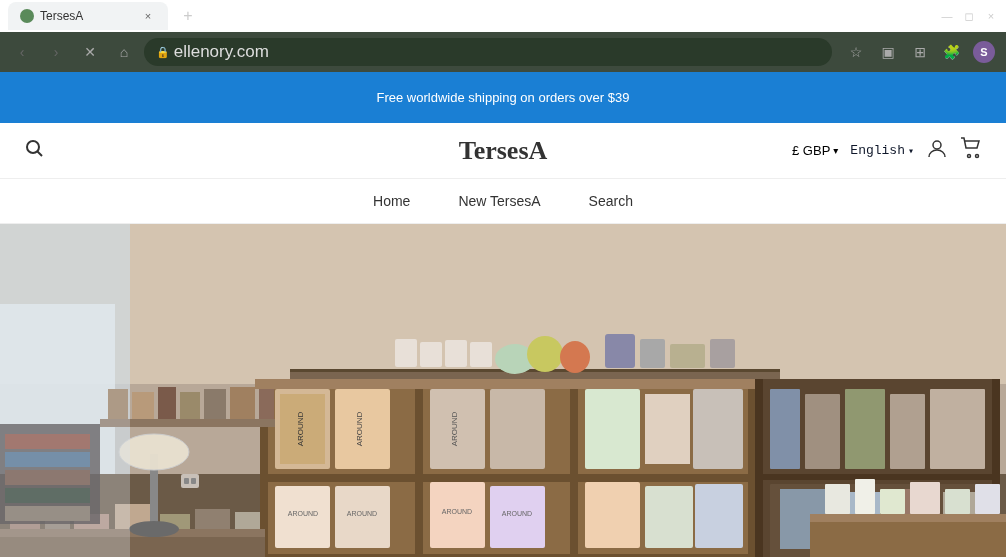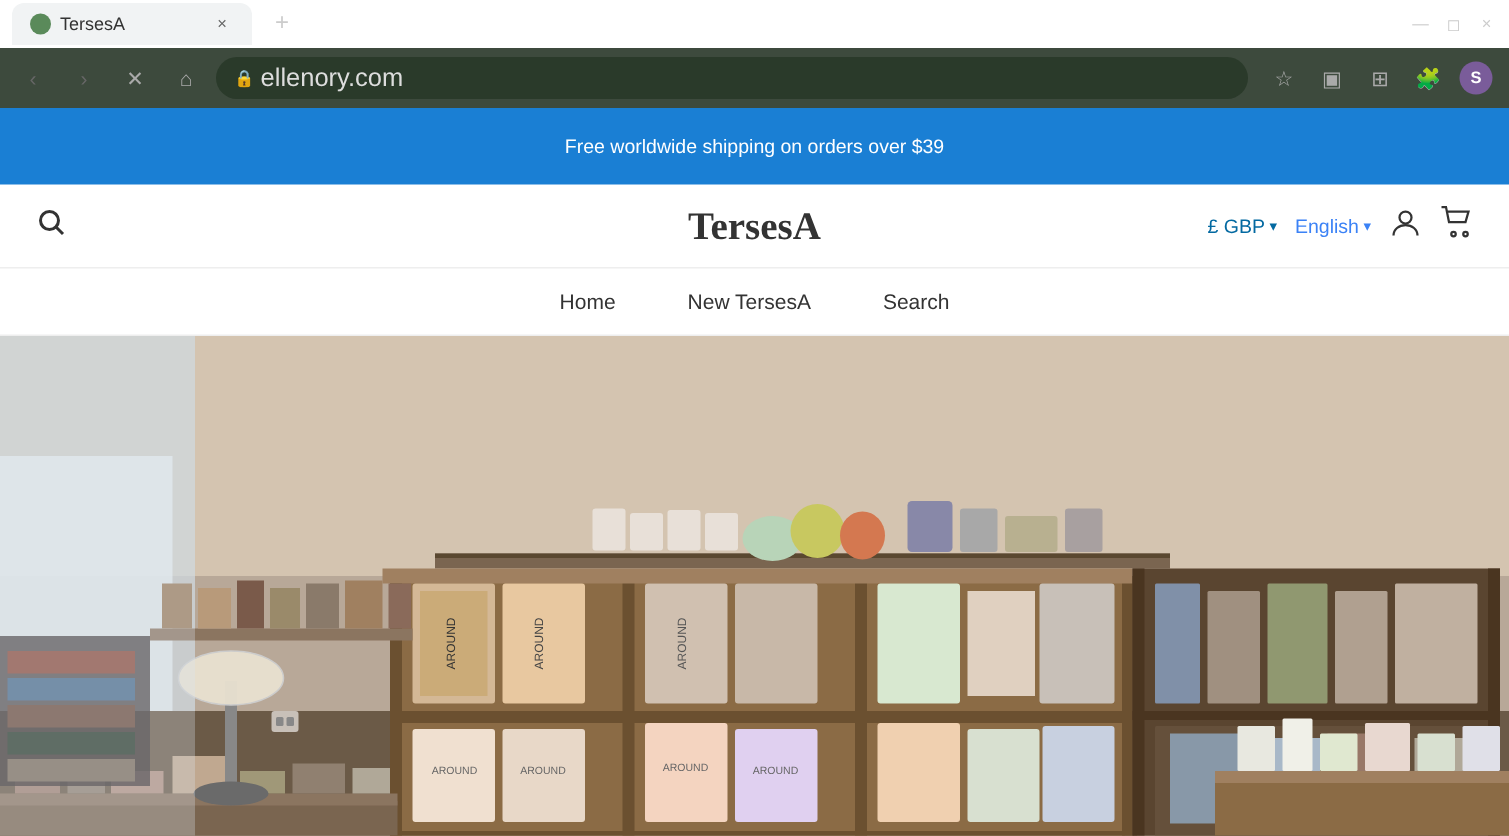--- a/index.html
+++ b/index.html
@@ -191,33 +191,34 @@
       font-family: Georgia, serif;
     }
     .header-right {
       margin-left: auto;
       display: flex;
       align-items: center;
       gap: 12px;
     }
     .currency-selector {
       font-size: 13px;
-      color: #0369a1;
+      color: #000000;
       cursor: pointer;
       display: flex;
       align-items: center;
       gap: 3px;
     }
     .lang-selector {
       font-size: 13px;
-      color: #3b82f6;
+      color: #0f172a;
       cursor: pointer;
       display: flex;
       align-items: center;
       gap: 3px;
+      font-family: Liberation Mono, monospace;
     }
     .account-icon, .cart-icon {
       font-size: 18px;
       color: #333;
       cursor: pointer;
     }
     .site-nav {
       display: flex;
       align-items: flex-start;
       justify-content: center;

